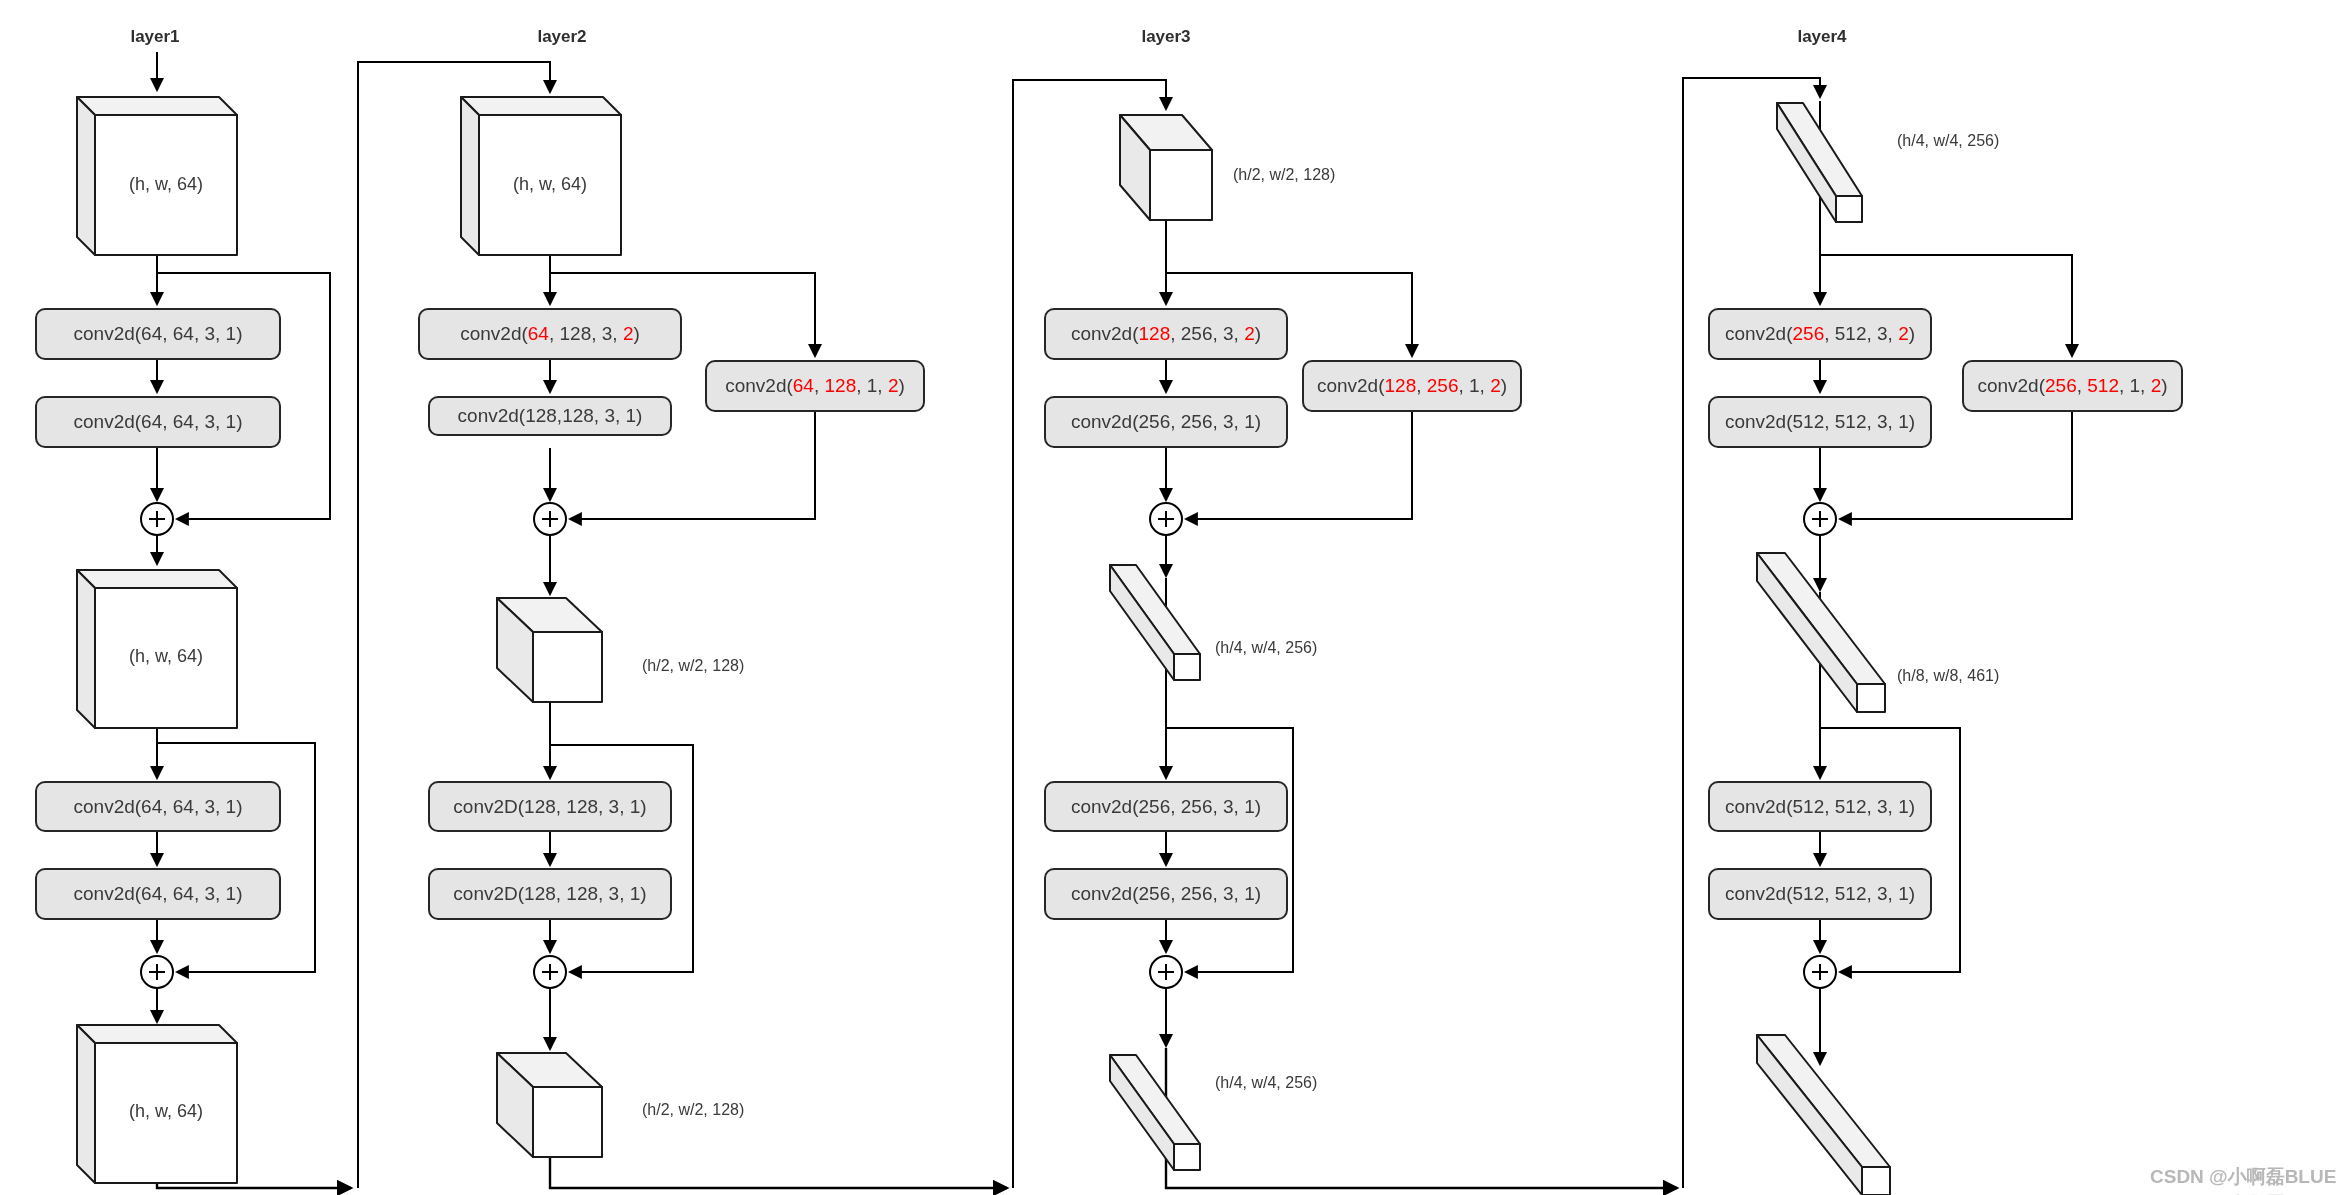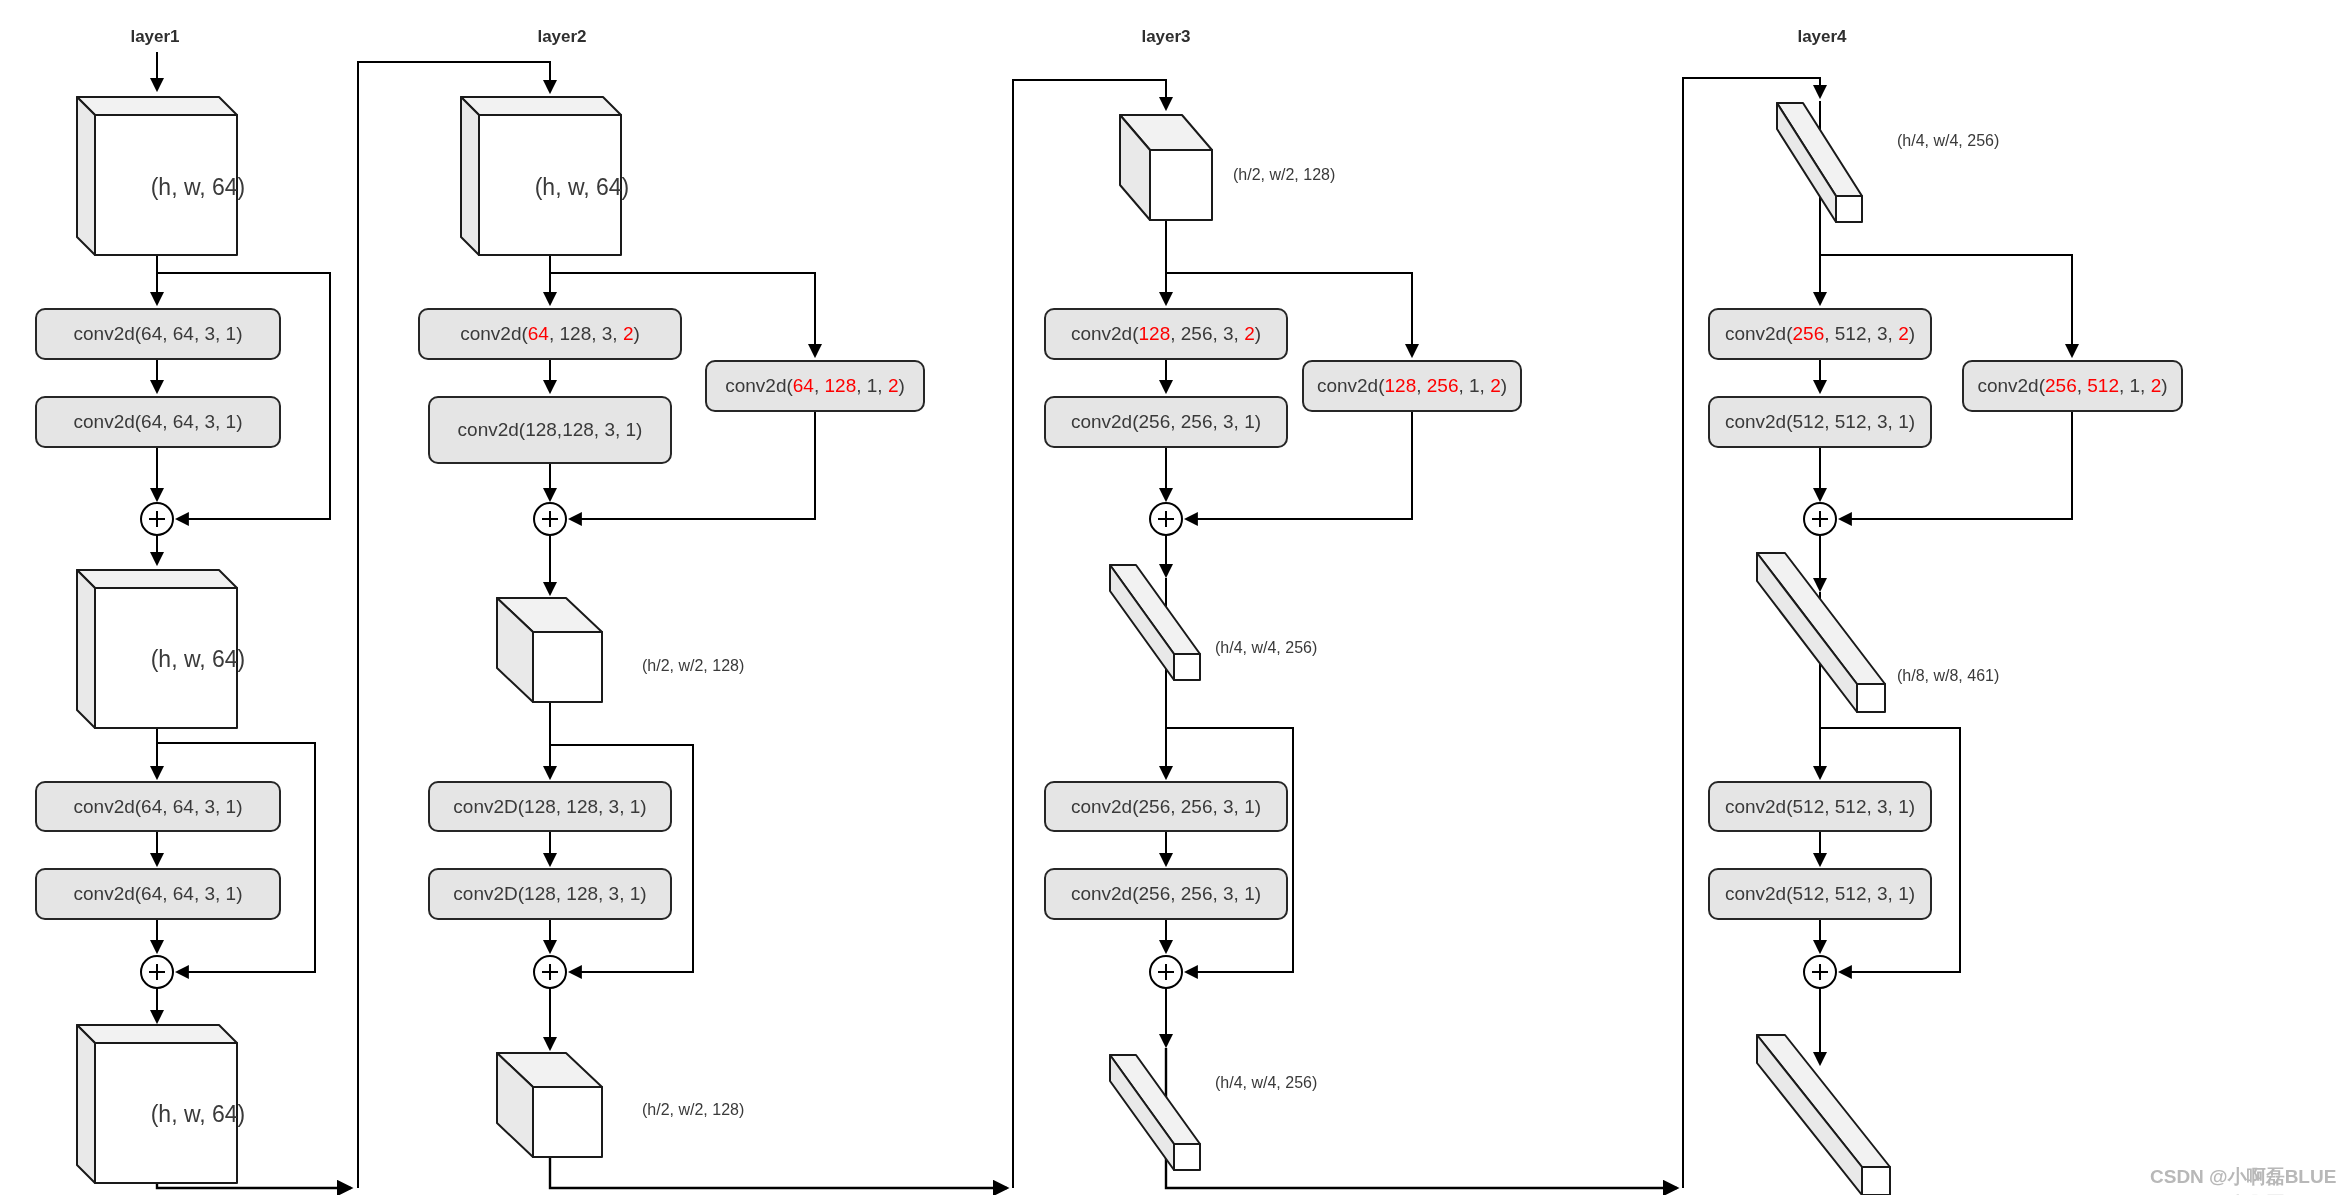--- a/index.html
+++ b/index.html
@@ -13,21 +13,21 @@
   .facetop{fill:#f2f2f2;}
   .faceside{fill:#e9e9e9;}
   .facefront{fill:#ffffff;}
   .plusc{fill:#ffffff;stroke:#000000;stroke-width:2;}
   .pluss{stroke:#000000;stroke-width:2;fill:none;}
   .ltitle{position:absolute;width:110px;text-align:center;font-weight:bold;font-size:17px;color:#2f2f2f;}
   .conv{position:absolute;display:flex;align-items:center;justify-content:center;
         border:2px solid var(--box);border-radius:10px;background:#e5e5e5;
         font-size:19px;color:var(--ink);white-space:pre;box-sizing:border-box;}
   .conv .red{color:var(--red);}
-  .cubelab{position:absolute;text-align:center;font-size:23px;color:var(--ink);white-space:pre;margin-left:32px;}
+  .cubelab{position:absolute;text-align:center;font-size:18px;color:var(--ink);white-space:pre;}
   .dimlab{position:absolute;font-size:16px;color:var(--ink);white-space:pre;}
   .wm{position:absolute;font-size:19px;color:var(--wm);white-space:pre;font-weight:bold;}
   .wm2{opacity:0.4;}
 </style>
 </head>
 <body>
 
 <div id="canvas">
 
 <svg width="2339" height="1195" viewBox="0 0 2339 1195">
@@ -198,21 +198,21 @@
   <div class="ltitle" style="left:507px;top:27px;">layer2</div>
   <div class="ltitle" style="left:1111px;top:27px;">layer3</div>
   <div class="ltitle" style="left:1767px;top:27px;">layer4</div>
 
   <div class="conv" style="left:35px;top:308px;width:246px;height:52px;"><span>conv2d(64, 64, 3, 1)</span></div>
   <div class="conv" style="left:35px;top:396px;width:246px;height:52px;"><span>conv2d(64, 64, 3, 1)</span></div>
   <div class="conv" style="left:35px;top:781px;width:246px;height:51px;"><span>conv2d(64, 64, 3, 1)</span></div>
   <div class="conv" style="left:35px;top:868px;width:246px;height:52px;"><span>conv2d(64, 64, 3, 1)</span></div>
 
   <div class="conv" style="left:418px;top:308px;width:264px;height:52px;"><span>conv2d(</span><span class="red">64</span><span>, 128, 3, </span><span class="red">2</span><span>)</span></div>
-  <div class="conv" style="left:428px;top:396px;width:244px;height:68px;"><span>conv2d(128,128, 3, 1)</span></div>
+  <div class="conv" style="left:428px;top:396px;width:244px;height:40px;"><span>conv2d(128,128, 3, 1)</span></div>
   <div class="conv" style="left:705px;top:360px;width:220px;height:52px;"><span>conv2d(</span><span class="red">64</span><span>, </span><span class="red">128</span><span>, 1, </span><span class="red">2</span><span>)</span></div>
   <div class="conv" style="left:428px;top:781px;width:244px;height:51px;"><span>conv2D(128, 128, 3, 1)</span></div>
   <div class="conv" style="left:428px;top:868px;width:244px;height:52px;"><span>conv2D(128, 128, 3, 1)</span></div>
 
   <div class="conv" style="left:1044px;top:308px;width:244px;height:52px;"><span>conv2d(</span><span class="red">128</span><span>, 256, 3, </span><span class="red">2</span><span>)</span></div>
   <div class="conv" style="left:1044px;top:396px;width:244px;height:52px;"><span>conv2d(256, 256, 3, 1)</span></div>
   <div class="conv" style="left:1302px;top:360px;width:220px;height:52px;"><span>conv2d(</span><span class="red">128</span><span>, </span><span class="red">256</span><span>, 1, </span><span class="red">2</span><span>)</span></div>
   <div class="conv" style="left:1044px;top:781px;width:244px;height:51px;"><span>conv2d(256, 256, 3, 1)</span></div>
   <div class="conv" style="left:1044px;top:868px;width:244px;height:52px;"><span>conv2d(256, 256, 3, 1)</span></div>
 

